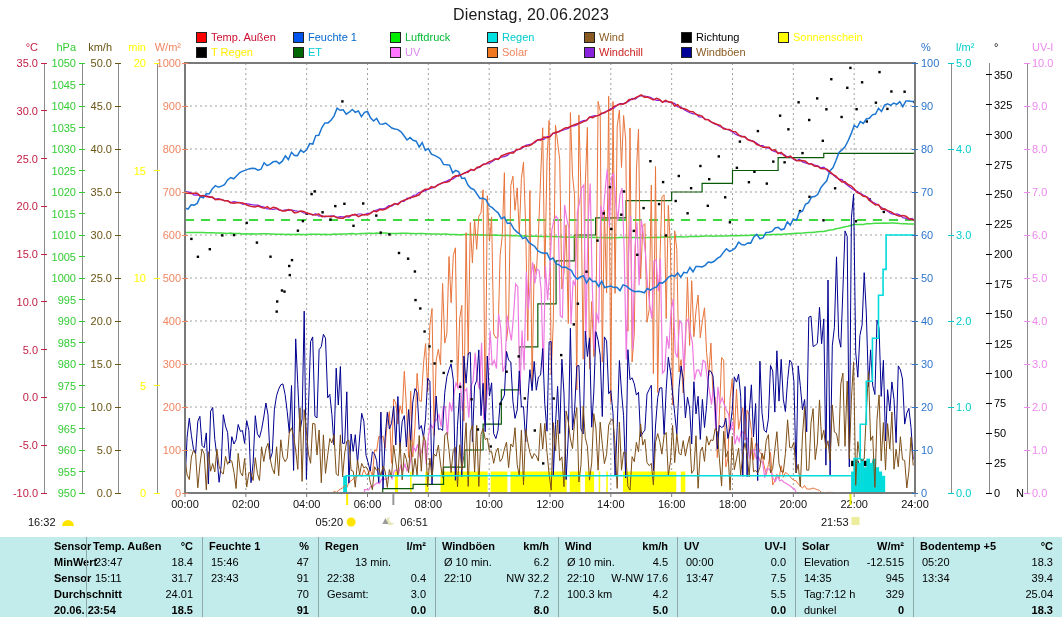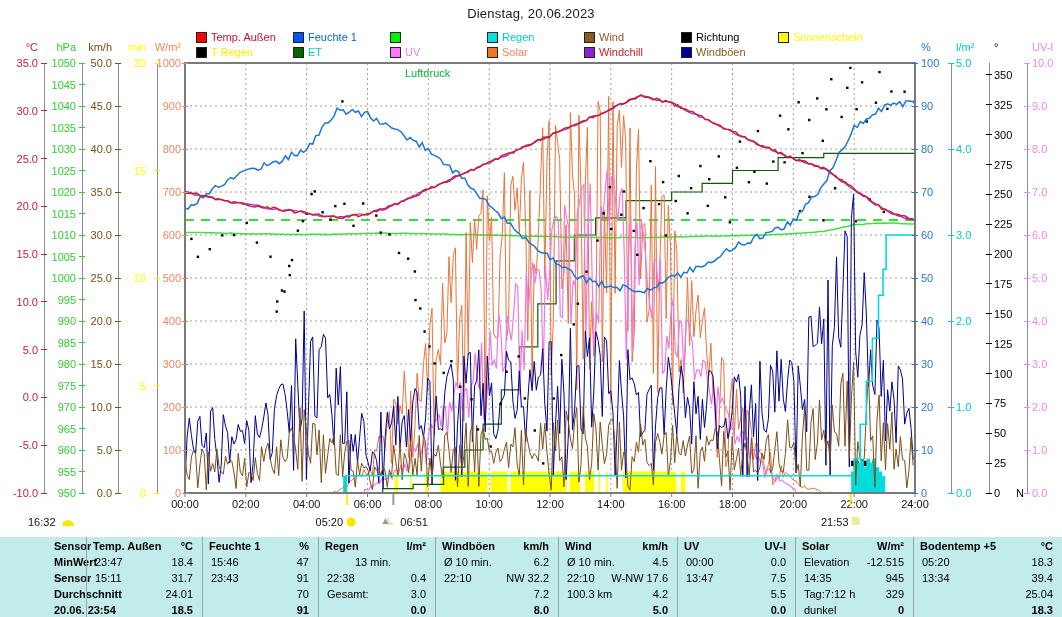--- a/index.html
+++ b/index.html
@@ -2,21 +2,21 @@
 <html><head>
 <meta charset="utf-8">
 <style>
   html,body{margin:0;padding:0;background:#e8e8e8;}
   .screen{
     position:relative;width:1062px;height:617px;background:#ffffff;overflow:hidden;
     font-family:"Liberation Sans",sans-serif;color:#000;
   }
   .page-title{
     position:absolute;top:6px;left:0;width:100%;text-align:center;
-    font-size:13px;color:#1a1a1a;letter-spacing:0.2px;
+    font-size:16px;color:#1a1a1a;letter-spacing:0.2px;
   }
   .legend-item{position:absolute;height:12px;font-size:11px;white-space:nowrap;}
   .legend-item .sw{
     position:absolute;left:0;top:1px;width:9px;height:9px;border:1px solid #222;
     display:inline-block;
   }
   .legend-item .lb{position:absolute;left:15px;top:0;}
   svg text{font-family:"Liberation Sans",sans-serif;font-size:11px;}
   #stat-table{
     position:absolute;left:0;top:537px;width:1062px;height:80px;
@@ -38,21 +38,21 @@
       <div class="legend-item" style="left: 196px; top: 31px;">
         <span class="sw" style="background: rgb(255, 0, 0);"></span>
         <span class="lb" style="color: rgb(204, 17, 51);">Temp. Außen</span>
       </div>
       <div class="legend-item" style="left: 293px; top: 31px;">
         <span class="sw" style="background: rgb(0, 85, 238);"></span>
         <span class="lb" style="color: rgb(0, 102, 204);">Feuchte 1</span>
       </div>
       <div class="legend-item" style="left: 390px; top: 31px;">
         <span class="sw" style="background: rgb(0, 238, 0);"></span>
-        <span class="lb" style="color: rgb(0, 187, 51); margin-top: 36px;">Luftdruck</span>
+        <span class="lb" style="color: rgb(0, 187, 51);">Luftdruck</span>
       </div>
       <div class="legend-item" style="left: 487px; top: 31px;">
         <span class="sw" style="background: rgb(0, 224, 224);"></span>
         <span class="lb" style="color: rgb(0, 204, 204);">Regen</span>
       </div>
       <div class="legend-item" style="left: 584px; top: 31px;">
         <span class="sw" style="background: rgb(138, 90, 32);"></span>
         <span class="lb" style="color: rgb(138, 90, 32);">Wind</span>
       </div>
       <div class="legend-item" style="left: 681px; top: 31px;">

